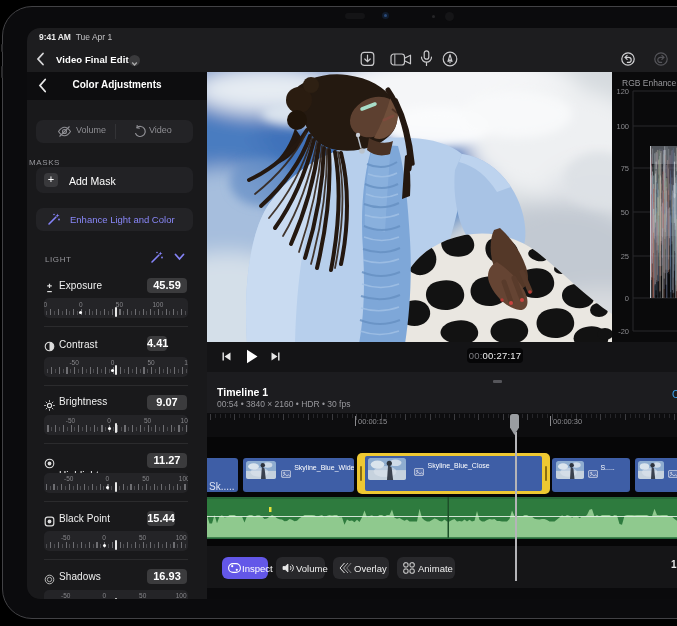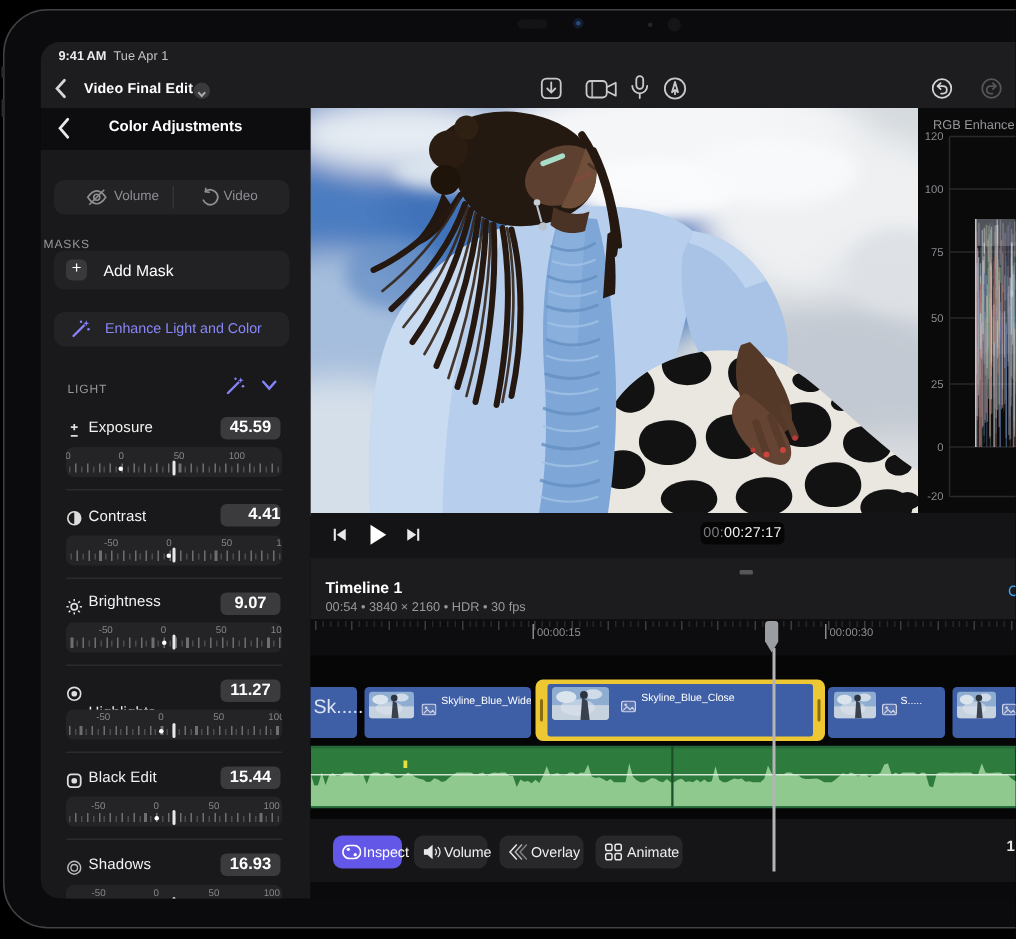--- a/index.html
+++ b/index.html
@@ -176,21 +176,21 @@
       <div style="position:absolute;left:140.85px;top:12.5px;width:1px;height:4px;background:#4c4c50"></div>
       <div style="position:absolute;left:35.40px;top:12.5px;width:3px;height:3px;border-radius:50%;background:#fff"></div>
       <div style="position:absolute;left:71.10px;top:8.5px;width:1.8px;height:10px;background:#e8e8e8;border-radius:1px"></div>
     </div>
     <div style="position:absolute;left:17.0px;top:298.2px;width:144.0px;height:1px;background:#2b2b2d"></div>
     <div style="position:absolute;left:17px;top:310.2px;width:11px;height:11px"><svg width="11" height="11" viewBox="0 0 11 11">
         <circle cx="5.5" cy="5.5" r="4.3" fill="none" stroke="#ddd" stroke-width="1.1"></circle>
         <path d="M5.5 1.2a4.3 4.3 0 0 1 0 8.6z" fill="#ddd"></path>
       </svg></div>
     <div style="position:absolute;left:32px;top:311px;font-size:10px;color:#f2f2f2;letter-spacing:0.1px">Contrast</div>
-    <div style="position:absolute;left:120px;top:308.2px;width:40px;height:15px;background:#3b3b3d;border-radius:4px;text-align:right;line-height:15px;font-size:11px;font-weight:bold;color:#fff">4.41</div>
+    <div style="position:absolute;left:120px;top:308.2px;width:20px;height:15px;background:#3b3b3d;border-radius:4px;text-align:right;line-height:15px;font-size:11px;font-weight:bold;color:#fff">4.41</div>
     <div style="position:absolute;left:17.0px;top:328.6px;width:144.0px;height:20px;background:#242427;border-radius:5px;overflow:hidden">
       <div style="position:absolute;left:-18.4px;top:2.2px;width:20px;text-align:center;font-size:6.5px;color:#86868a">-100</div>
       <div style="position:absolute;left:20.1px;top:2.2px;width:20px;text-align:center;font-size:6.5px;color:#86868a">-50</div>
       <div style="position:absolute;left:58.6px;top:2.2px;width:20px;text-align:center;font-size:6.5px;color:#86868a">0</div>
       <div style="position:absolute;left:97.1px;top:2.2px;width:20px;text-align:center;font-size:6.5px;color:#86868a">50</div>
       <div style="position:absolute;left:135.6px;top:2.2px;width:20px;text-align:center;font-size:6.5px;color:#86868a">100</div>
       <div style="position:absolute;left:3.15px;top:12.5px;width:1px;height:4px;background:#4c4c50"></div>
       <div style="position:absolute;left:7.00px;top:10.5px;width:1.2px;height:6.5px;background:#6e6e72"></div>
       <div style="position:absolute;left:10.85px;top:12.5px;width:1px;height:4px;background:#4c4c50"></div>
       <div style="position:absolute;left:14.70px;top:10.5px;width:1.2px;height:6.5px;background:#6e6e72"></div>
@@ -334,22 +334,22 @@
       <div style="position:absolute;left:136.47px;top:12.5px;width:1px;height:4px;background:#4c4c50"></div>
       <div style="position:absolute;left:140.32px;top:10.5px;width:1.2px;height:6.5px;background:#6e6e72"></div>
       <div style="position:absolute;left:61.82px;top:12.5px;width:3px;height:3px;border-radius:50%;background:#fff"></div>
       <div style="position:absolute;left:71.10px;top:8.5px;width:1.8px;height:10px;background:#e8e8e8;border-radius:1px"></div>
     </div>
     <div style="position:absolute;left:17.0px;top:473.0px;width:144.0px;height:1px;background:#2b2b2d"></div>
     <div style="position:absolute;left:17px;top:485.0px;width:11px;height:11px"><svg width="11" height="11" viewBox="0 0 11 11">
         <rect x="1.2" y="1.2" width="8.6" height="8.6" rx="2.4" fill="none" stroke="#ddd" stroke-width="1.2"></rect>
         <circle cx="5.5" cy="5.5" r="1.9" fill="#ddd"></circle>
       </svg></div>
-    <div style="position:absolute;left:32px;top:484.5px;font-size:10px;color:#f2f2f2;letter-spacing:0.1px">Black Edit</div>
-    <div style="position:absolute;left:120px;top:483.0px;width:40px;height:15px;background:#3b3b3d;border-radius:4px;text-align:center;line-height:15px;font-size:11px;font-weight:bold;color:#fff">15.44</div>
+    <div style="position:absolute;left:32px;top:484.5px;font-size:10px;color:#f2f2f2;letter-spacing:0.1px">Black Point</div>
+    <div style="position:absolute;left:120px;top:483.0px;width:28px;height:15px;background:#3b3b3d;border-radius:4px;text-align:center;line-height:15px;font-size:11px;font-weight:bold;color:#fff">15.44</div>
     <div style="position:absolute;left:17.0px;top:503.4px;width:144.0px;height:20px;background:#242427;border-radius:5px;overflow:hidden">
       <div style="position:absolute;left:11.6px;top:2.2px;width:20px;text-align:center;font-size:6.5px;color:#86868a">-50</div>
       <div style="position:absolute;left:50.1px;top:2.2px;width:20px;text-align:center;font-size:6.5px;color:#86868a">0</div>
       <div style="position:absolute;left:88.6px;top:2.2px;width:20px;text-align:center;font-size:6.5px;color:#86868a">50</div>
       <div style="position:absolute;left:127.1px;top:2.2px;width:20px;text-align:center;font-size:6.5px;color:#86868a">100</div>
       <div style="position:absolute;left:2.36px;top:12.5px;width:1px;height:4px;background:#4c4c50"></div>
       <div style="position:absolute;left:6.21px;top:10.5px;width:1.2px;height:6.5px;background:#6e6e72"></div>
       <div style="position:absolute;left:10.06px;top:12.5px;width:1px;height:4px;background:#4c4c50"></div>
       <div style="position:absolute;left:13.91px;top:10.5px;width:1.2px;height:6.5px;background:#6e6e72"></div>
       <div style="position:absolute;left:17.76px;top:12.5px;width:1px;height:4px;background:#4c4c50"></div>
@@ -1069,21 +1069,21 @@
       <div style="position:absolute;left:461.7px;top:1px;width:1px;height:3.5px;background:#26262a"></div>
       <div style="position:absolute;left:466.6px;top:1px;width:1px;height:6px;background:#3c3c40"></div>
     <div class="abs" style="left:148px;top:3px;width:1px;height:10px;background:#8a8a8e"></div>
     <div class="abs" style="left:151px;top:4px;font-size:7.5px;color:#8e8e92">00:00:15</div>
     <div class="abs" style="left:343px;top:3px;width:1px;height:10px;background:#8a8a8e"></div>
     <div class="abs" style="left:346px;top:4px;font-size:7.5px;color:#8e8e92">00:00:30</div>
   </div>
 
   <div class="abs" style="left:180px;top:409px;width:495px;height:109px;background:#060607">
     <div class="abs" style="left:0px;top:21px;width:30.9px;height:33.5px;background:#3e5ea6;border-radius:0 3px 3px 0">
-      <div class="abs" style="left:2px;top:5px;font-size:13px;color:#dfe5f5">Sk.....</div>
+      <div class="abs" style="left:2px;top:23px;font-size:10px;color:#dfe5f5">Sk.....</div>
       </div>
     <div class="abs" style="left:36.2px;top:21px;width:110.7px;height:33.5px;background:#3e5ea6;border-radius:3px;overflow:hidden">
       <svg width="30" height="18" viewBox="0 0 30 18" style="position:absolute;left:3px;top:3px;border-radius:2.5px">
 <rect width="30" height="18" fill="#8fadd0"></rect>
 <rect y="9.9" width="30" height="8.1" fill="#c6d2de"></rect>
 <ellipse cx="7.5" cy="5.4" rx="5.4" ry="3.2" fill="#e8edf2" opacity="0.85"></ellipse>
 <ellipse cx="21.6" cy="4.0" rx="4.8" ry="2.7" fill="#dfe6ee" opacity="0.8"></ellipse>
 <ellipse cx="13.5" cy="11.2" rx="9.0" ry="4.5" fill="#dde4ec" opacity="0.6"></ellipse>
 <path d="M15.0,18 L15.9,5.8 L18.6,7.6 L19.8,18 Z" fill="#3a414e"></path>
 <circle cx="16.8" cy="4.3" r="2.2" fill="#2e343e"></circle>

